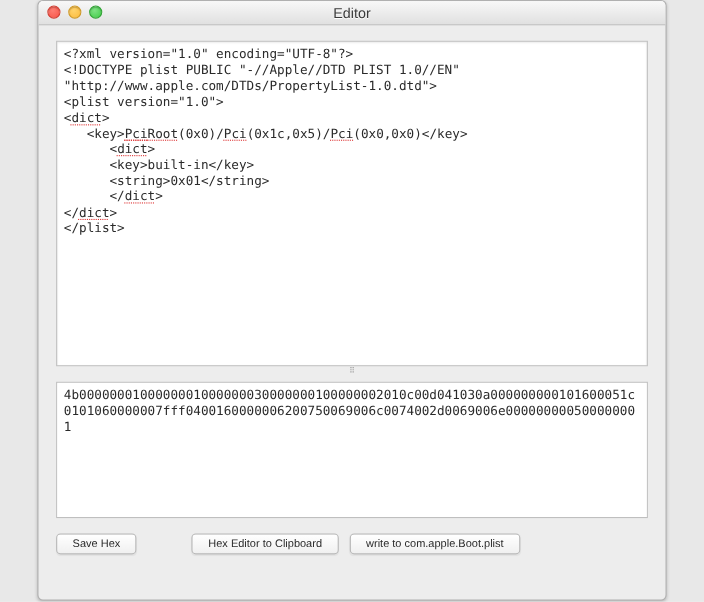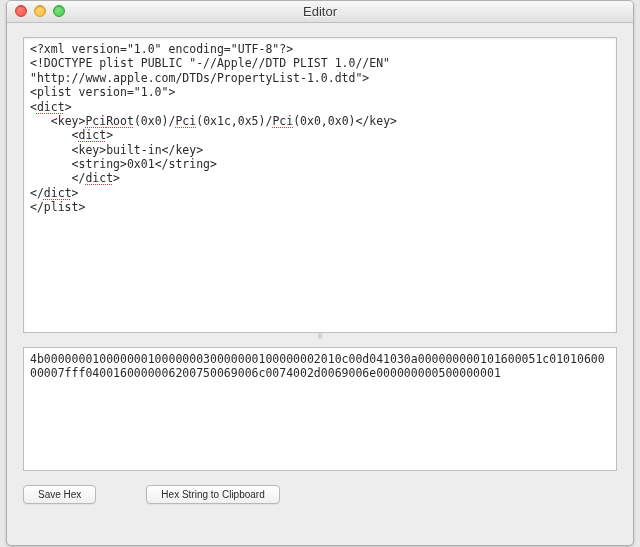--- a/index.html
+++ b/index.html
@@ -4,21 +4,21 @@
   <style>
     * { margin: 0; padding: 0; box-sizing: border-box; }
     body {
       font-family: "Lucida Grande", "Helvetica Neue", Arial, sans-serif;
       background: #e8e8e8;
       width: 640px;
       height: 547px;
       overflow: hidden;
     }
     .window {
-      width: 628px;
+      width: 572px;
       height: 546px;
       background: #ededed;
       border: 1px solid #b0b0b0;
       border-radius: 5px;
       margin: 0 auto;
       box-shadow: 0 1px 3px rgba(0,0,0,0.2);
       overflow: hidden;
     }
     .titlebar {
       height: 22px;
@@ -161,16 +161,17 @@
 
     <div class="splitter">⠿</div>
 
     <div class="textarea-wrap hex-area">
       <textarea class="code wrap" spellcheck="false" style="">4b0000000100000001000000030000000100000002010c00d041030a000000000101600051c0101060000007fff0400160000006200750069006c0074002d0069006e000000000500000001</textarea>
     </div>
 
     <div class="footer">
       <button class="btn">Save Hex</button>
       <div class="spacer"></div>
-      <button class="btn">Hex String to Clipboard</button>
+      <button class="btn">Hex Editor to Clipboard</button>
+      <button class="btn">write to com.apple.Boot.plist</button>
     </div>
   </div>
 </div>
 
 </body></html>

